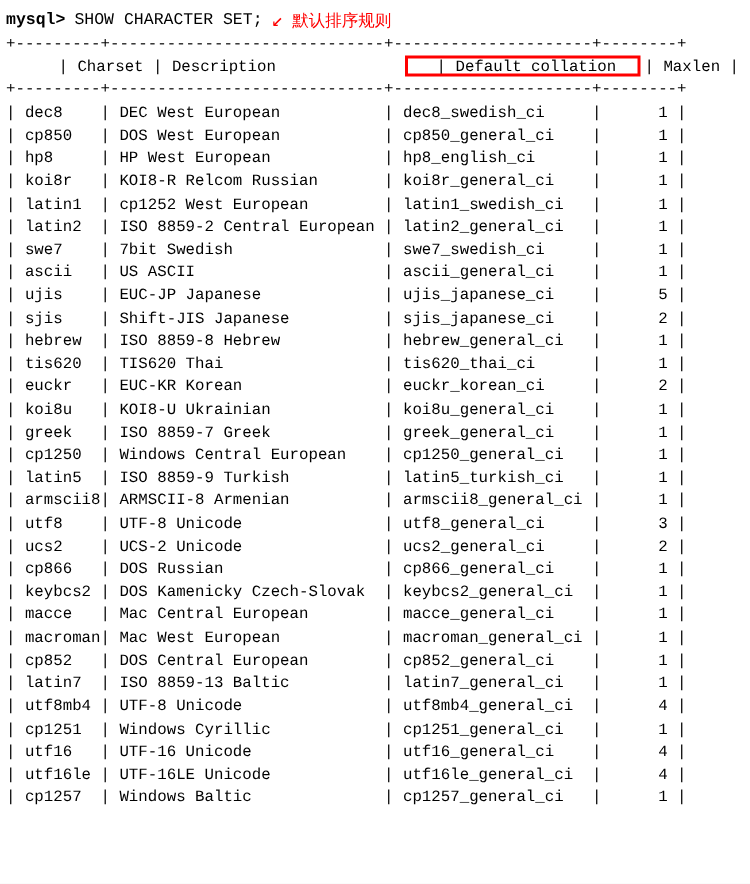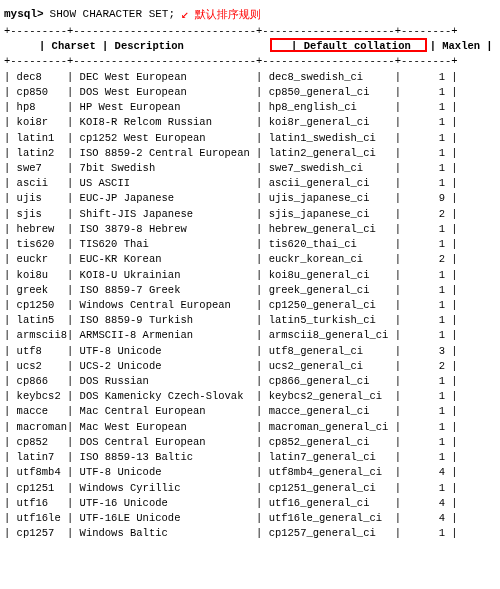--- a/index.html
+++ b/index.html
@@ -53,21 +53,21 @@
     }
     .separator-line {
       font-size: 10.5px;
       color: #000;
       padding: 0 4px;
       line-height: 1.45;
       white-space: pre;
       font-family: 'Courier New', Courier, monospace;
     }
     .header-row {
-      font-weight: bold;
+      font-weight: normal;
       color: #000;
       padding-left: 39px;
     }
     .highlight-box {
       position: absolute;
       border: 2px solid #ff0000;
       pointer-events: none;
     }
   </style>
 </head>
@@ -90,23 +90,23 @@
     <div class="table-line header-row">| Charset | Description                 | Default collation   | Maxlen |</div>
     <div class="separator-line">+---------+-----------------------------+---------------------+--------+</div>
     <div class="table-line">| dec8    | DEC West European           | dec8_swedish_ci     |      1 |</div>
     <div class="table-line">| cp850   | DOS West European           | cp850_general_ci    |      1 |</div>
     <div class="table-line">| hp8     | HP West European            | hp8_english_ci      |      1 |</div>
     <div class="table-line">| koi8r   | KOI8-R Relcom Russian       | koi8r_general_ci    |      1 |</div>
     <div class="table-line">| latin1  | cp1252 West European        | latin1_swedish_ci   |      1 |</div>
     <div class="table-line">| latin2  | ISO 8859-2 Central European | latin2_general_ci   |      1 |</div>
     <div class="table-line">| swe7    | 7bit Swedish                | swe7_swedish_ci     |      1 |</div>
     <div class="table-line">| ascii   | US ASCII                    | ascii_general_ci    |      1 |</div>
-    <div class="table-line">| ujis    | EUC-JP Japanese             | ujis_japanese_ci    |      9 |</div>
+    <div class="table-line">| ujis    | EUC-JP Japanese             | ujis_japanese_ci    |      5 |</div>
     <div class="table-line">| sjis    | Shift-JIS Japanese          | sjis_japanese_ci    |      2 |</div>
-    <div class="table-line">| hebrew  | ISO 3879-8 Hebrew           | hebrew_general_ci   |      1 |</div>
+    <div class="table-line">| hebrew  | ISO 8859-8 Hebrew           | hebrew_general_ci   |      1 |</div>
     <div class="table-line">| tis620  | TIS620 Thai                 | tis620_thai_ci      |      1 |</div>
     <div class="table-line">| euckr   | EUC-KR Korean               | euckr_korean_ci     |      2 |</div>
     <div class="table-line">| koi8u   | KOI8-U Ukrainian            | koi8u_general_ci    |      1 |</div>
     <div class="table-line">| greek   | ISO 8859-7 Greek            | greek_general_ci    |      1 |</div>
     <div class="table-line">| cp1250  | Windows Central European    | cp1250_general_ci   |      1 |</div>
     <div class="table-line">| latin5  | ISO 8859-9 Turkish          | latin5_turkish_ci   |      1 |</div>
     <div class="table-line">| armscii8| ARMSCII-8 Armenian          | armscii8_general_ci |      1 |</div>
     <div class="table-line">| utf8    | UTF-8 Unicode               | utf8_general_ci     |      3 |</div>
     <div class="table-line">| ucs2    | UCS-2 Unicode               | ucs2_general_ci     |      2 |</div>
     <div class="table-line">| cp866   | DOS Russian                 | cp866_general_ci    |      1 |</div>

